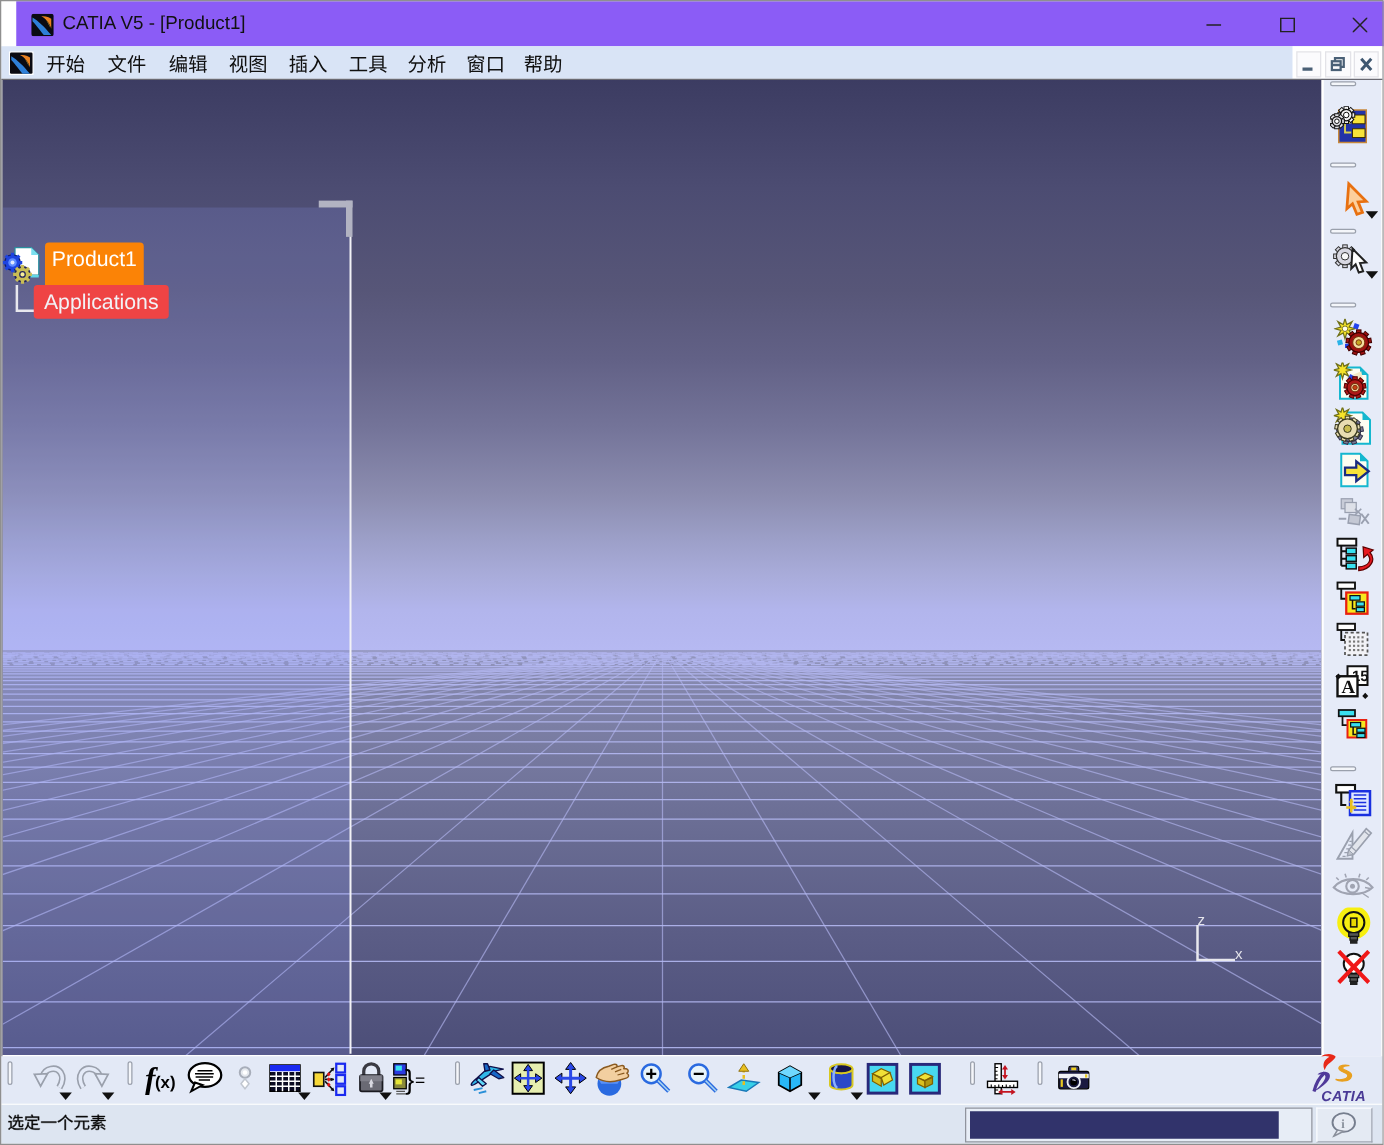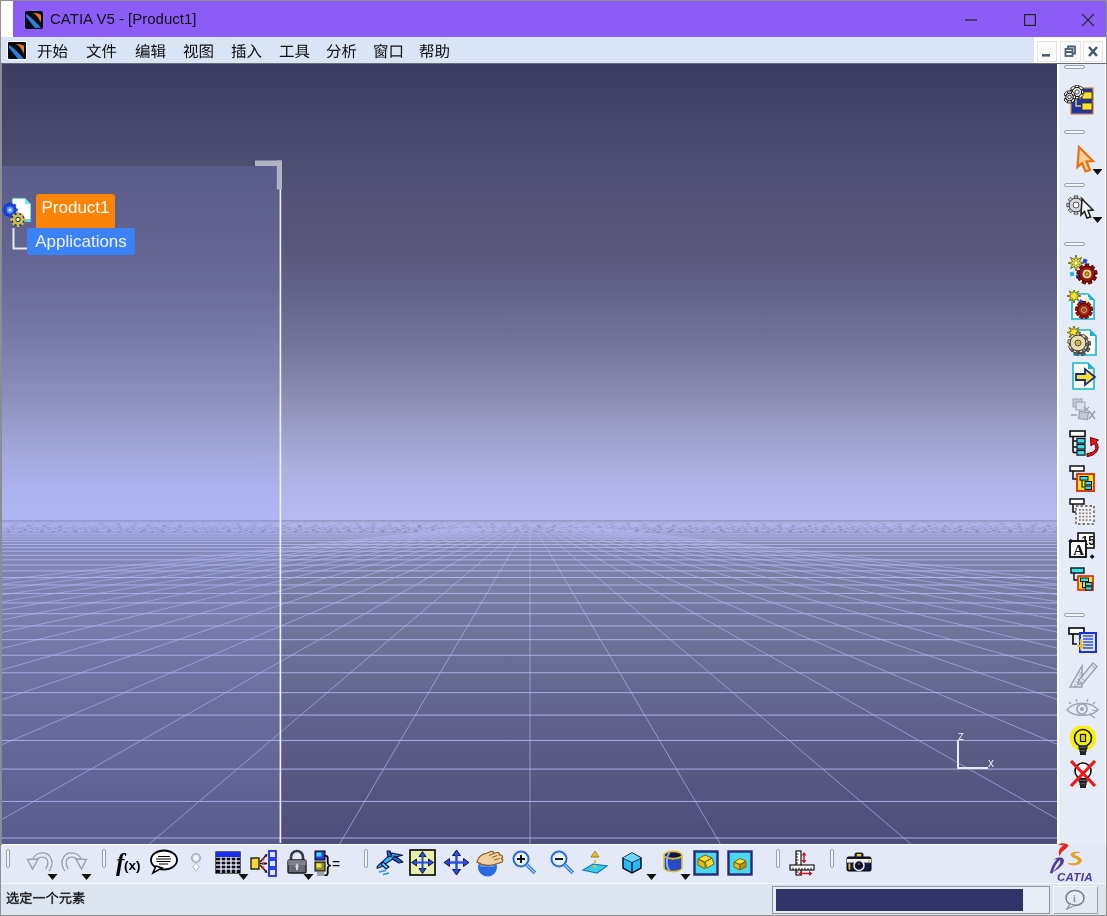--- a/index.html
+++ b/index.html
@@ -238,21 +238,21 @@
 <line x1="16" y1="16" x2="16" y2="31"></line>
           <line x1="8.5" y1="23.5" x2="23.5" y2="23.5"></line>
 <line x1="10.8" y1="18.3" x2="21.2" y2="28.7"></line>
           <line x1="21.2" y1="18.3" x2="10.8" y2="28.7"></line>
 </g>
 <circle cx="16" cy="23.5" r="2.2" fill="#f7ef9a" stroke="#23235a" stroke-width="1"></circle>
 </g>
 <path d="M11.5,32 L11.5,52.5 L27,52.5" fill="none" stroke="#e8e8ee" stroke-width="2"></path>
 </svg>
 <div style="position:absolute;left:34px;top:130px;width:79px;height:45px;background:#fb8306;border-radius:3px;color:#fff;font-size:17px;line-height:27px;text-align:center">Product1</div>
-<div style="position:absolute;left:25px;top:164px;width:108px;height:27px;background:#3b82f6;border-radius:3px;color:#f2f2f6;font-size:17px;line-height:27px;text-align:center">Applications</div>
+<div style="position:absolute;left:25px;top:164px;width:108px;height:27px;background:#ef4444;border-radius:3px;color:#f2f2f6;font-size:17px;line-height:27px;text-align:center">Applications</div>
 
 </div>
 <div id="rtb">
     <div class="grip" style="left:5px;top:1px"></div>
     <div class="grip" style="left:5px;top:66px"></div>
     <div class="grip" style="left:5px;top:119px"></div>
     <div class="grip" style="left:5px;top:178px"></div>
     <div class="grip" style="left:5px;top:549px"></div>
     <svg class="abs" style="left:5px;top:21px" width="38" height="34" viewBox="0 0 38 34">
 <rect x="7" y="3" width="22" height="26" fill="#2233a8" stroke="#c8883a" stroke-width="1.2"></rect>

